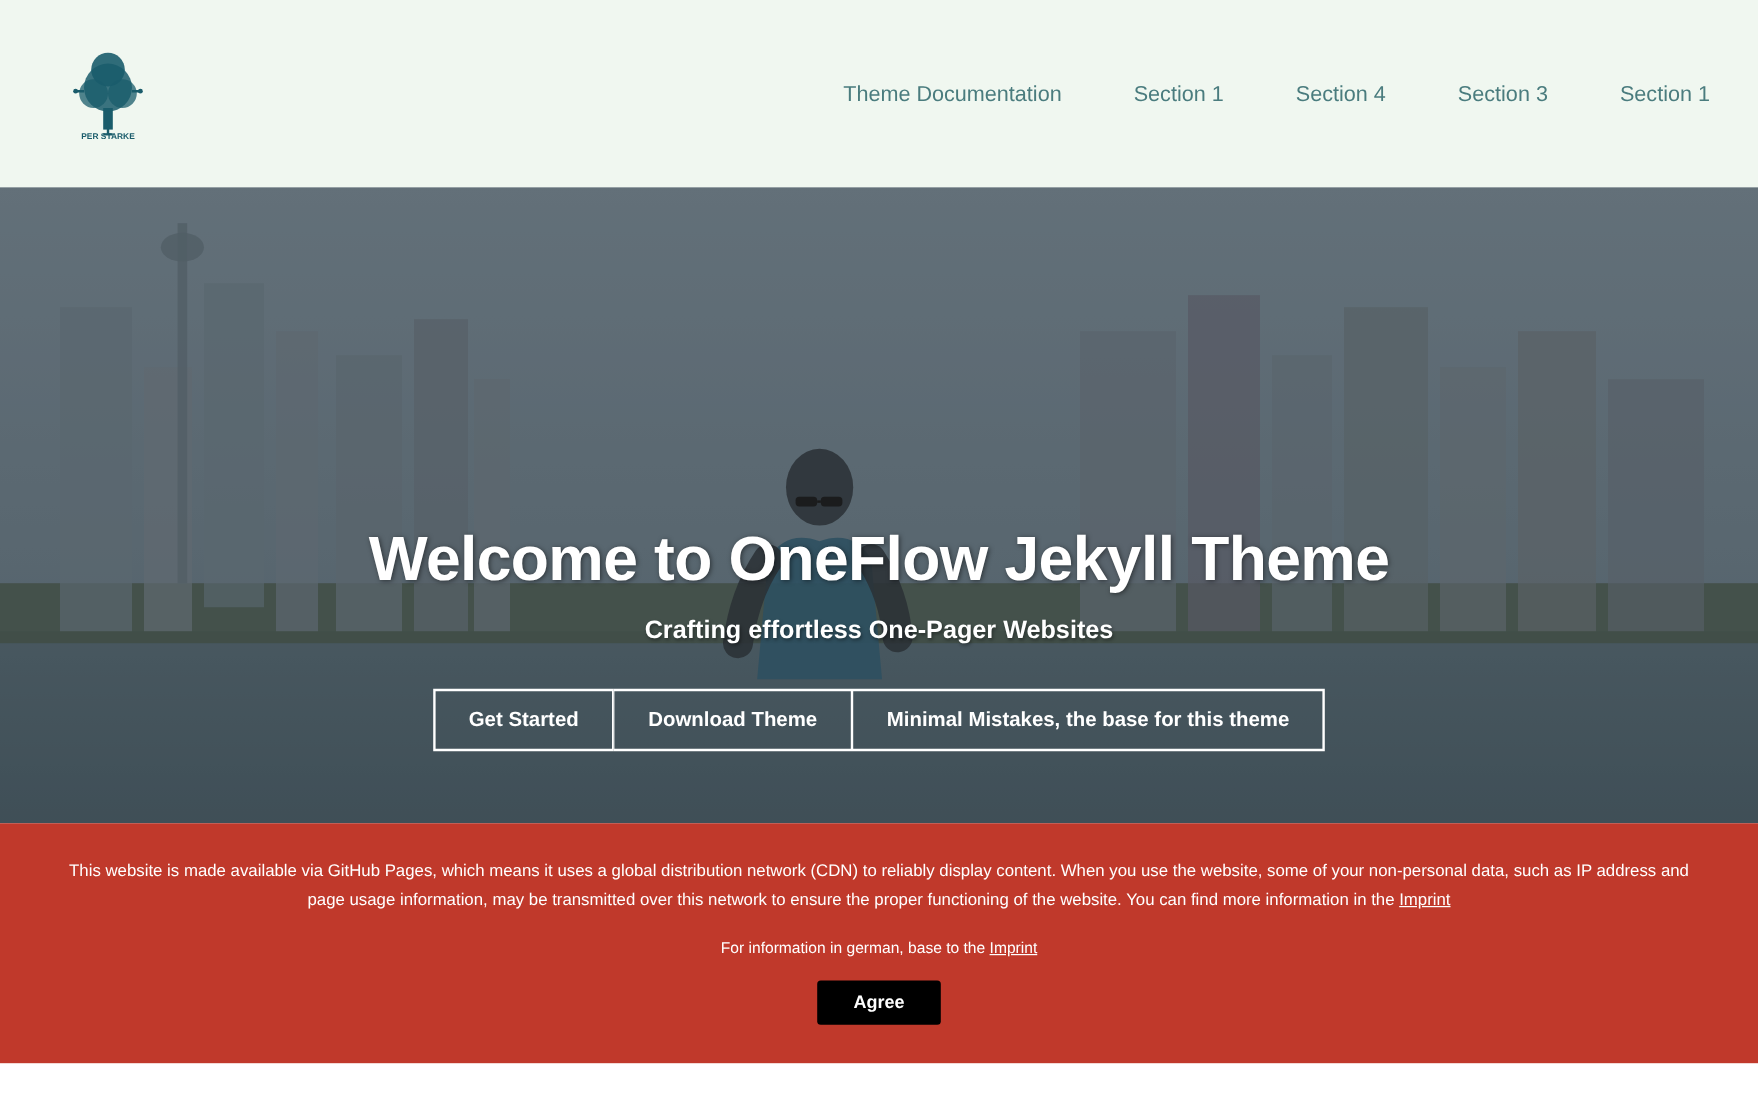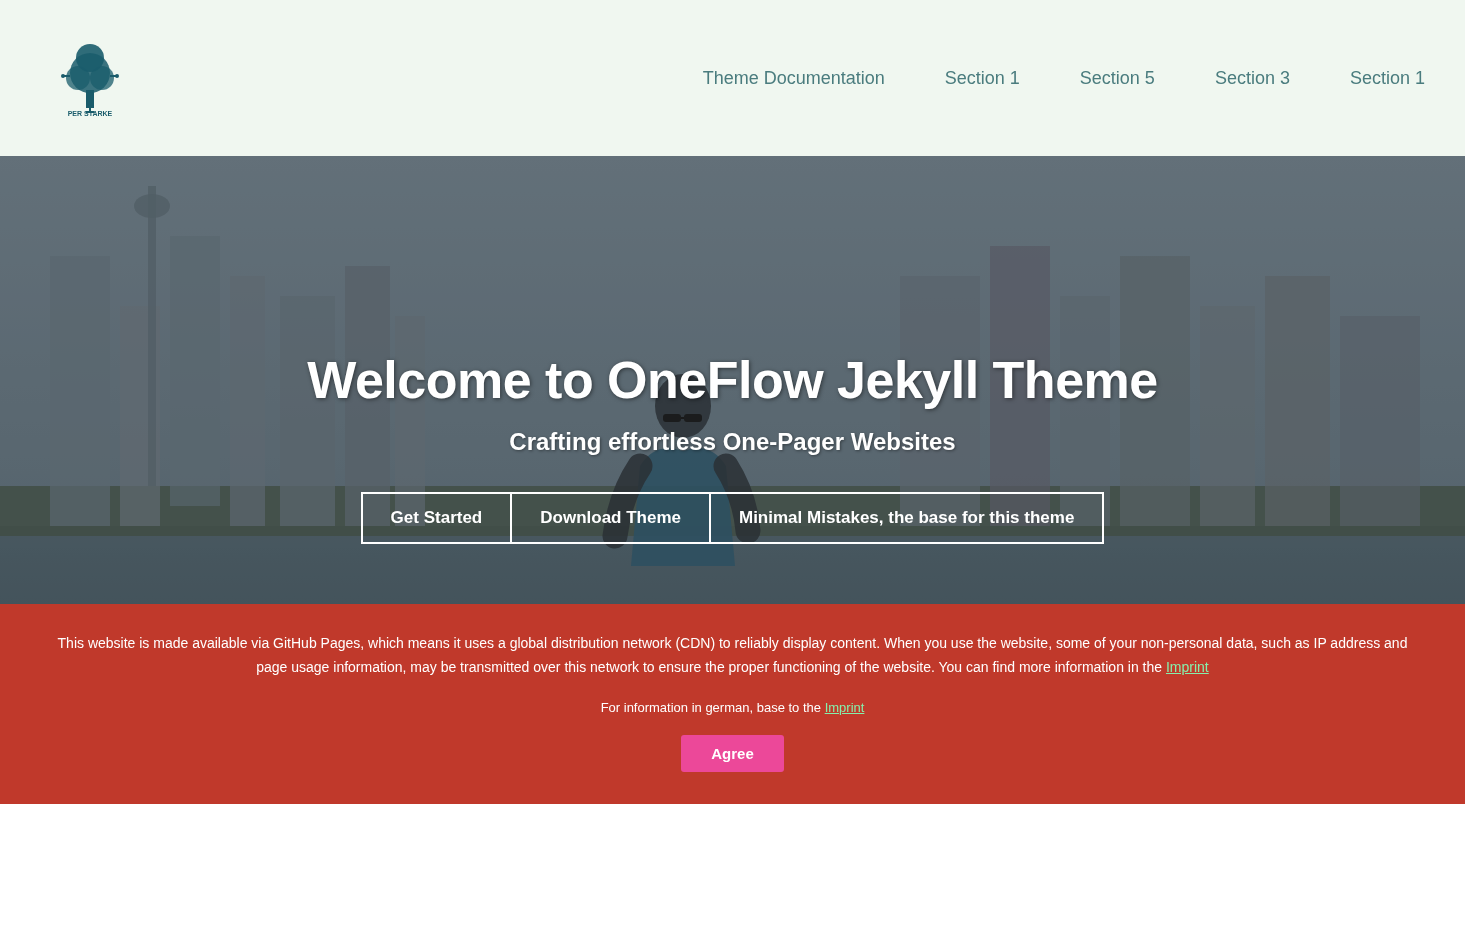--- a/index.html
+++ b/index.html
@@ -42,21 +42,21 @@
     .nav-link {
       color: #4a7c7e;
       text-decoration: none;
       font-size: 18px;
       font-weight: 400;
     }
 
     
     .hero {
       position: relative;
-      height: 448px;
+      height: 530px;
       overflow: hidden;
       display: flex;
       align-items: flex-end;
       justify-content: center;
       padding-bottom: 60px;
     }
     
     .hero-city {
       position: absolute;
       top: 0; left: 0; right: 0; bottom: 0;
@@ -70,21 +70,21 @@
       color: white;
     }
     .hero-title {
       font-size: 52px;
       font-weight: 900;
       text-shadow: 1px 1px 4px rgba(0,0,0,0.5);
       margin-bottom: 14px;
       letter-spacing: -0.5px;
     }
     .hero-subtitle {
-      font-size: 24px;
+      font-size: 21px;
       font-weight: 700;
       margin-bottom: 36px;
       text-shadow: 1px 1px 3px rgba(0,0,0,0.4);
       margin-top: 18px;
     }
     .hero-buttons {
       display: flex;
       gap: 0;
       justify-content: center;
     }
@@ -118,25 +118,25 @@
     .consent-text-secondary {
       font-size: 14px;
       line-height: 1.7;
       margin-bottom: 24px;
     }
     .consent-text-german {
       font-size: 13px;
       margin-bottom: 20px;
     }
     .consent-link {
-      color: #86efac;
+      color: #ffffff;
       text-decoration: underline;
     }
     .consent-agree-btn {
-      background-color: #ec4899;
+      background-color: #000000;
       color: white;
       border: none;
       padding: 10px 30px;
       font-size: 15px;
       font-weight: 600;
       cursor: pointer;
       border-radius: 3px;
     }
   </style>
 </head>
@@ -162,21 +162,21 @@
         <line x1="36" y1="74" x2="44" y2="74" stroke="#1a5c6b" stroke-width="2"></line>
 
         <text x="40" y="78" text-anchor="middle" font-size="7" fill="#1a5c6b" font-weight="bold">PER STARKE</text>
       </svg>
     </div>
   </a>
 
   <nav class="navbar-nav">
     <a class="nav-link" href="#docs">Theme Documentation</a>
     <a class="nav-link" href="#section1">Section 1</a>
-    <a class="nav-link" href="#section2">Section 5</a>
+    <a class="nav-link" href="#section2">Section 4</a>
     <a class="nav-link" href="#section3">Section 3</a>
     <a class="nav-link" href="#section4">Section 1</a>
   </nav>
 </nav>
 
 <section class="hero">
 
   <div class="hero-city">
     <svg width="1465" height="530" xmlns="http://www.w3.org/2000/svg">
 

